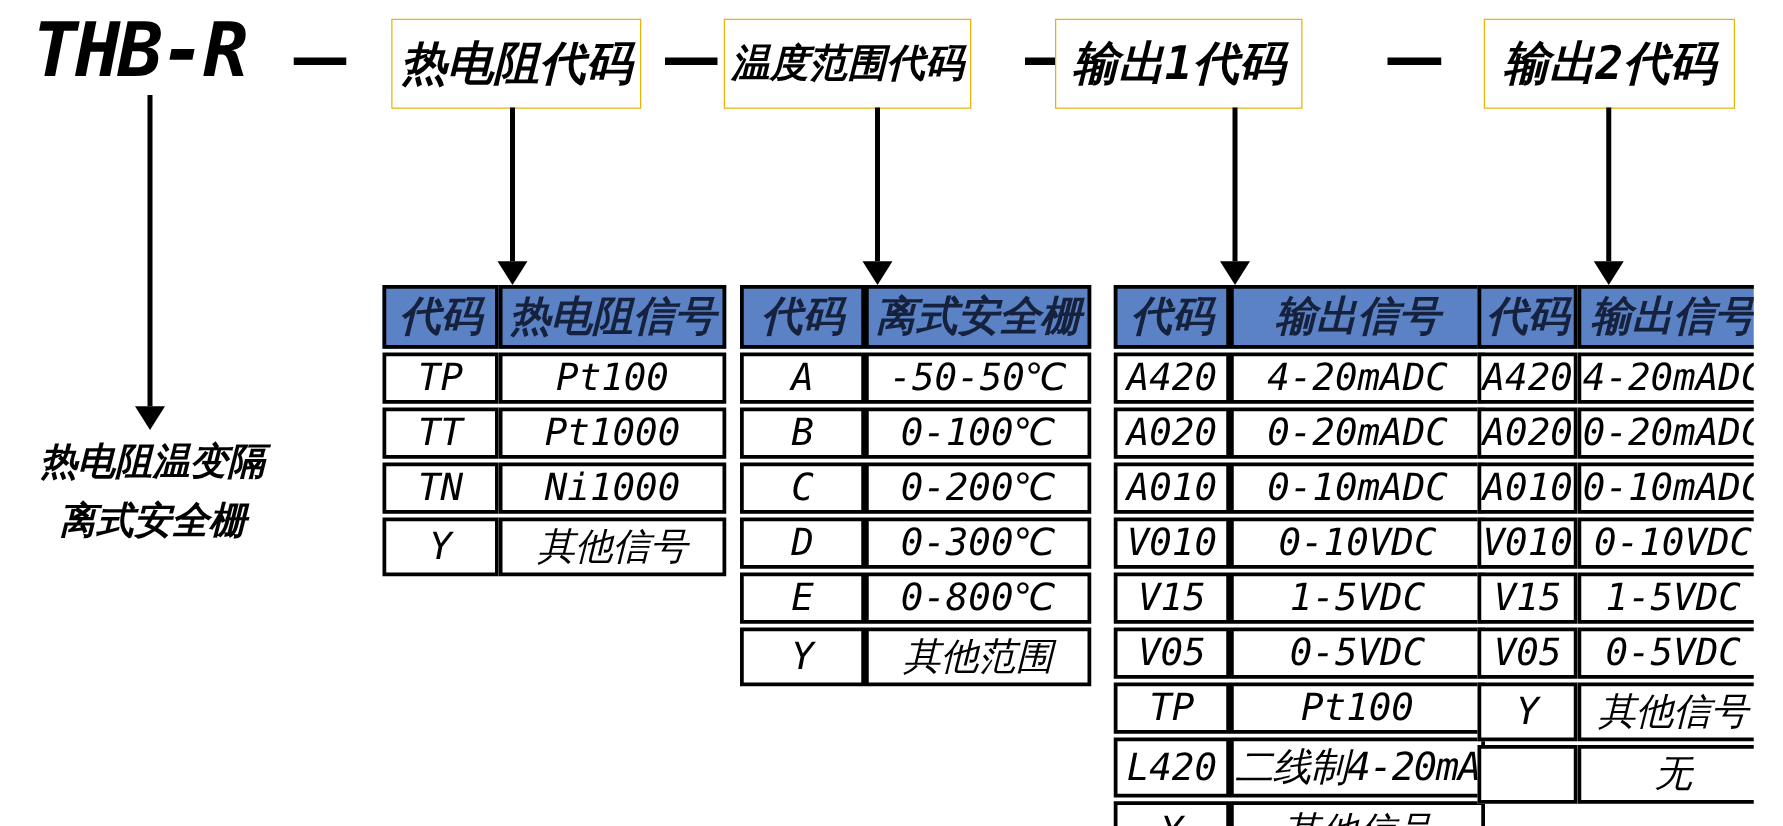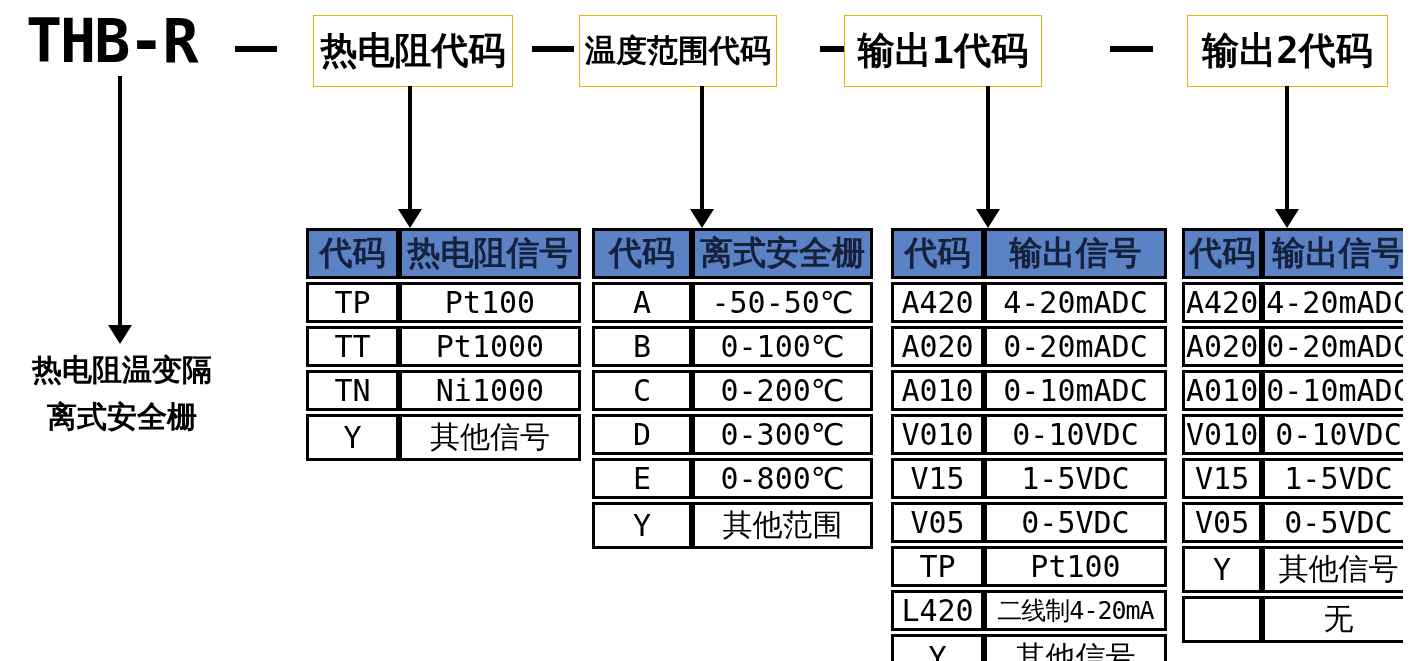--- a/index.html
+++ b/index.html
@@ -4,20 +4,21 @@
 <style>
   * { margin:0; padding:0; box-sizing:border-box; }
   html,body { background:#ffffff; }
   .canvas {
     position:relative;
     width:1403px; height:661px;
     background:#ffffff;
     overflow:hidden;
     font-family:"DejaVu Sans Mono","DejaVu Sans","Liberation Sans",sans-serif;
     color:#000;
+    font-style:italic;
   }
   
   .model-code {
     position:absolute; left:26px; top:0px;
     font-size:60px; line-height:82px; font-weight:bold;
     letter-spacing:-2px; white-space:nowrap;
   }
   .dash {
     position:absolute; top:46px; height:6px; background:#000;
   }
@@ -58,21 +59,21 @@
     border:3px solid #000; background:#fff;
     text-align:center; vertical-align:middle;
     white-space:nowrap; overflow:hidden;
   }
   table.tbl th {
     height:42px; font-size:33px; font-weight:bold;
     background:var(--hdr-bg); color:var(--hdr-tx);
     padding:0 1px;
   }
   table.tbl td { height:39px; font-size:30px; padding:0 1px; }
-  table.tbl td.tight { font-size:25px; letter-spacing:-1px; }
+  table.tbl td.tight { font-size:31px; letter-spacing:-1px; }
 </style>
 </head>
 <body>
 
 <div class="canvas" style="--hdr-bg:#5b82c4; --hdr-tx:#15213d;">
 
   <div class="model-code">THB-R</div>
 
   <div class="dash" style="left:235px; width:42px;"></div>
   <div class="dash" style="left:532px; width:42px;"></div>

